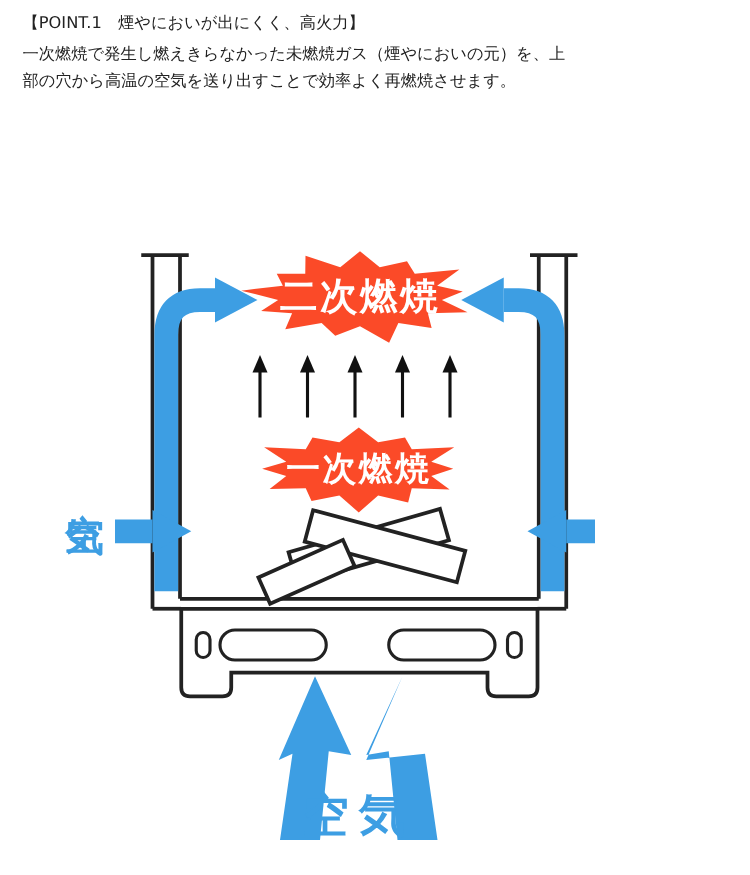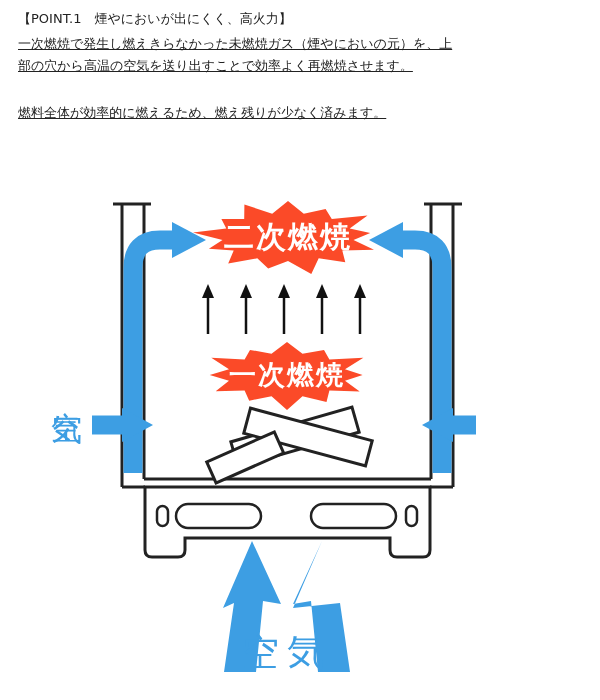--- a/index.html
+++ b/index.html
@@ -2,56 +2,55 @@
 <html><head>
 <meta charset="utf-8">
 <style>
   html,body{margin:0;padding:0;background:#fff;}
   .page{
     position:relative;width:476px;height:700px;background:#fff;overflow:hidden;
     font-family:"DejaVu Sans","Liberation Sans",sans-serif;color:#222;
   }
   .intro{position:absolute;top:8px;left:18px;right:14px;font-size:13px;line-height:1.65;}
   .intro .pt-title{margin:0 0 4px 0;}
-  .intro .pt-body{margin:0 0 0 0;text-decoration:underline;}
+  .intro .pt-body{margin:0 0 0 0;}
   .intro .gap{height:26px;}
   svg.diagram{position:absolute;left:0;top:0;width:600px;height:700px;}
   .outline{stroke:#222;stroke-width:3;fill:none;stroke-linecap:butt;}
   .slot{stroke:#222;stroke-width:2.5;fill:#fff;}
   .log{stroke:#222;stroke-width:3;fill:#fff;}
   .blue-shaft{stroke:var(--air);stroke-width:19;fill:none;}
   .blue-head{fill:var(--air);}
   .blue-poly{fill:var(--air);}
   .black-arrow-shaft{stroke:#111;stroke-width:2.5;fill:none;}
   .black-arrow-head{fill:#111;}
   .burst{fill:var(--flame);}
   .burst-label{fill:#fff;font-weight:bold;text-anchor:middle;letter-spacing:2px;
     font-family:"DejaVu Sans","Liberation Sans",sans-serif;}
   .air-label{
-    position:absolute;color:var(--air);font-weight:normal;
+    position:absolute;color:var(--air);font-weight:bold;
   }
   .air-label.vert{
     writing-mode:vertical-rl;text-orientation:upright;font-size:31px;letter-spacing:5px;
   }
   .air-label.left{left:46px;top:386px;}
   .air-label.right{left:488px;top:386px;}
   .air-label.bottom{
     left:182px;top:628px;width:210px;text-align:center;font-size:37px;letter-spacing:8px;
   }
 </style>
 </head>
 <body>
 
 <div class="page" style="--air:#3d9ee3;--flame:#fb4a28;">
 
   <div class="intro">
     <p class="pt-title">【POINT.1　煙やにおいが出にくく、高火力】</p>
     <p class="pt-body">一次燃焼で発生し燃えきらなかった未燃焼ガス（煙やにおいの元）を、上部の穴から高温の空気を送り出すことで効率よく再燃焼させます。</p>
     <div class="gap"></div>
-    <p class="pt-body">燃料全体が効率的に燃えるため、燃え残りが少なく済みます。</p>
   </div>
 
   <svg class="diagram" viewBox="0 0 600 700">
 
     <g>
 
       <line class="outline" x1="113" y1="204" x2="151" y2="204"></line>
       <line class="outline" x1="424" y1="204" x2="462" y2="204"></line>
 
       <line class="outline" x1="122" y1="204" x2="122" y2="487"></line>

